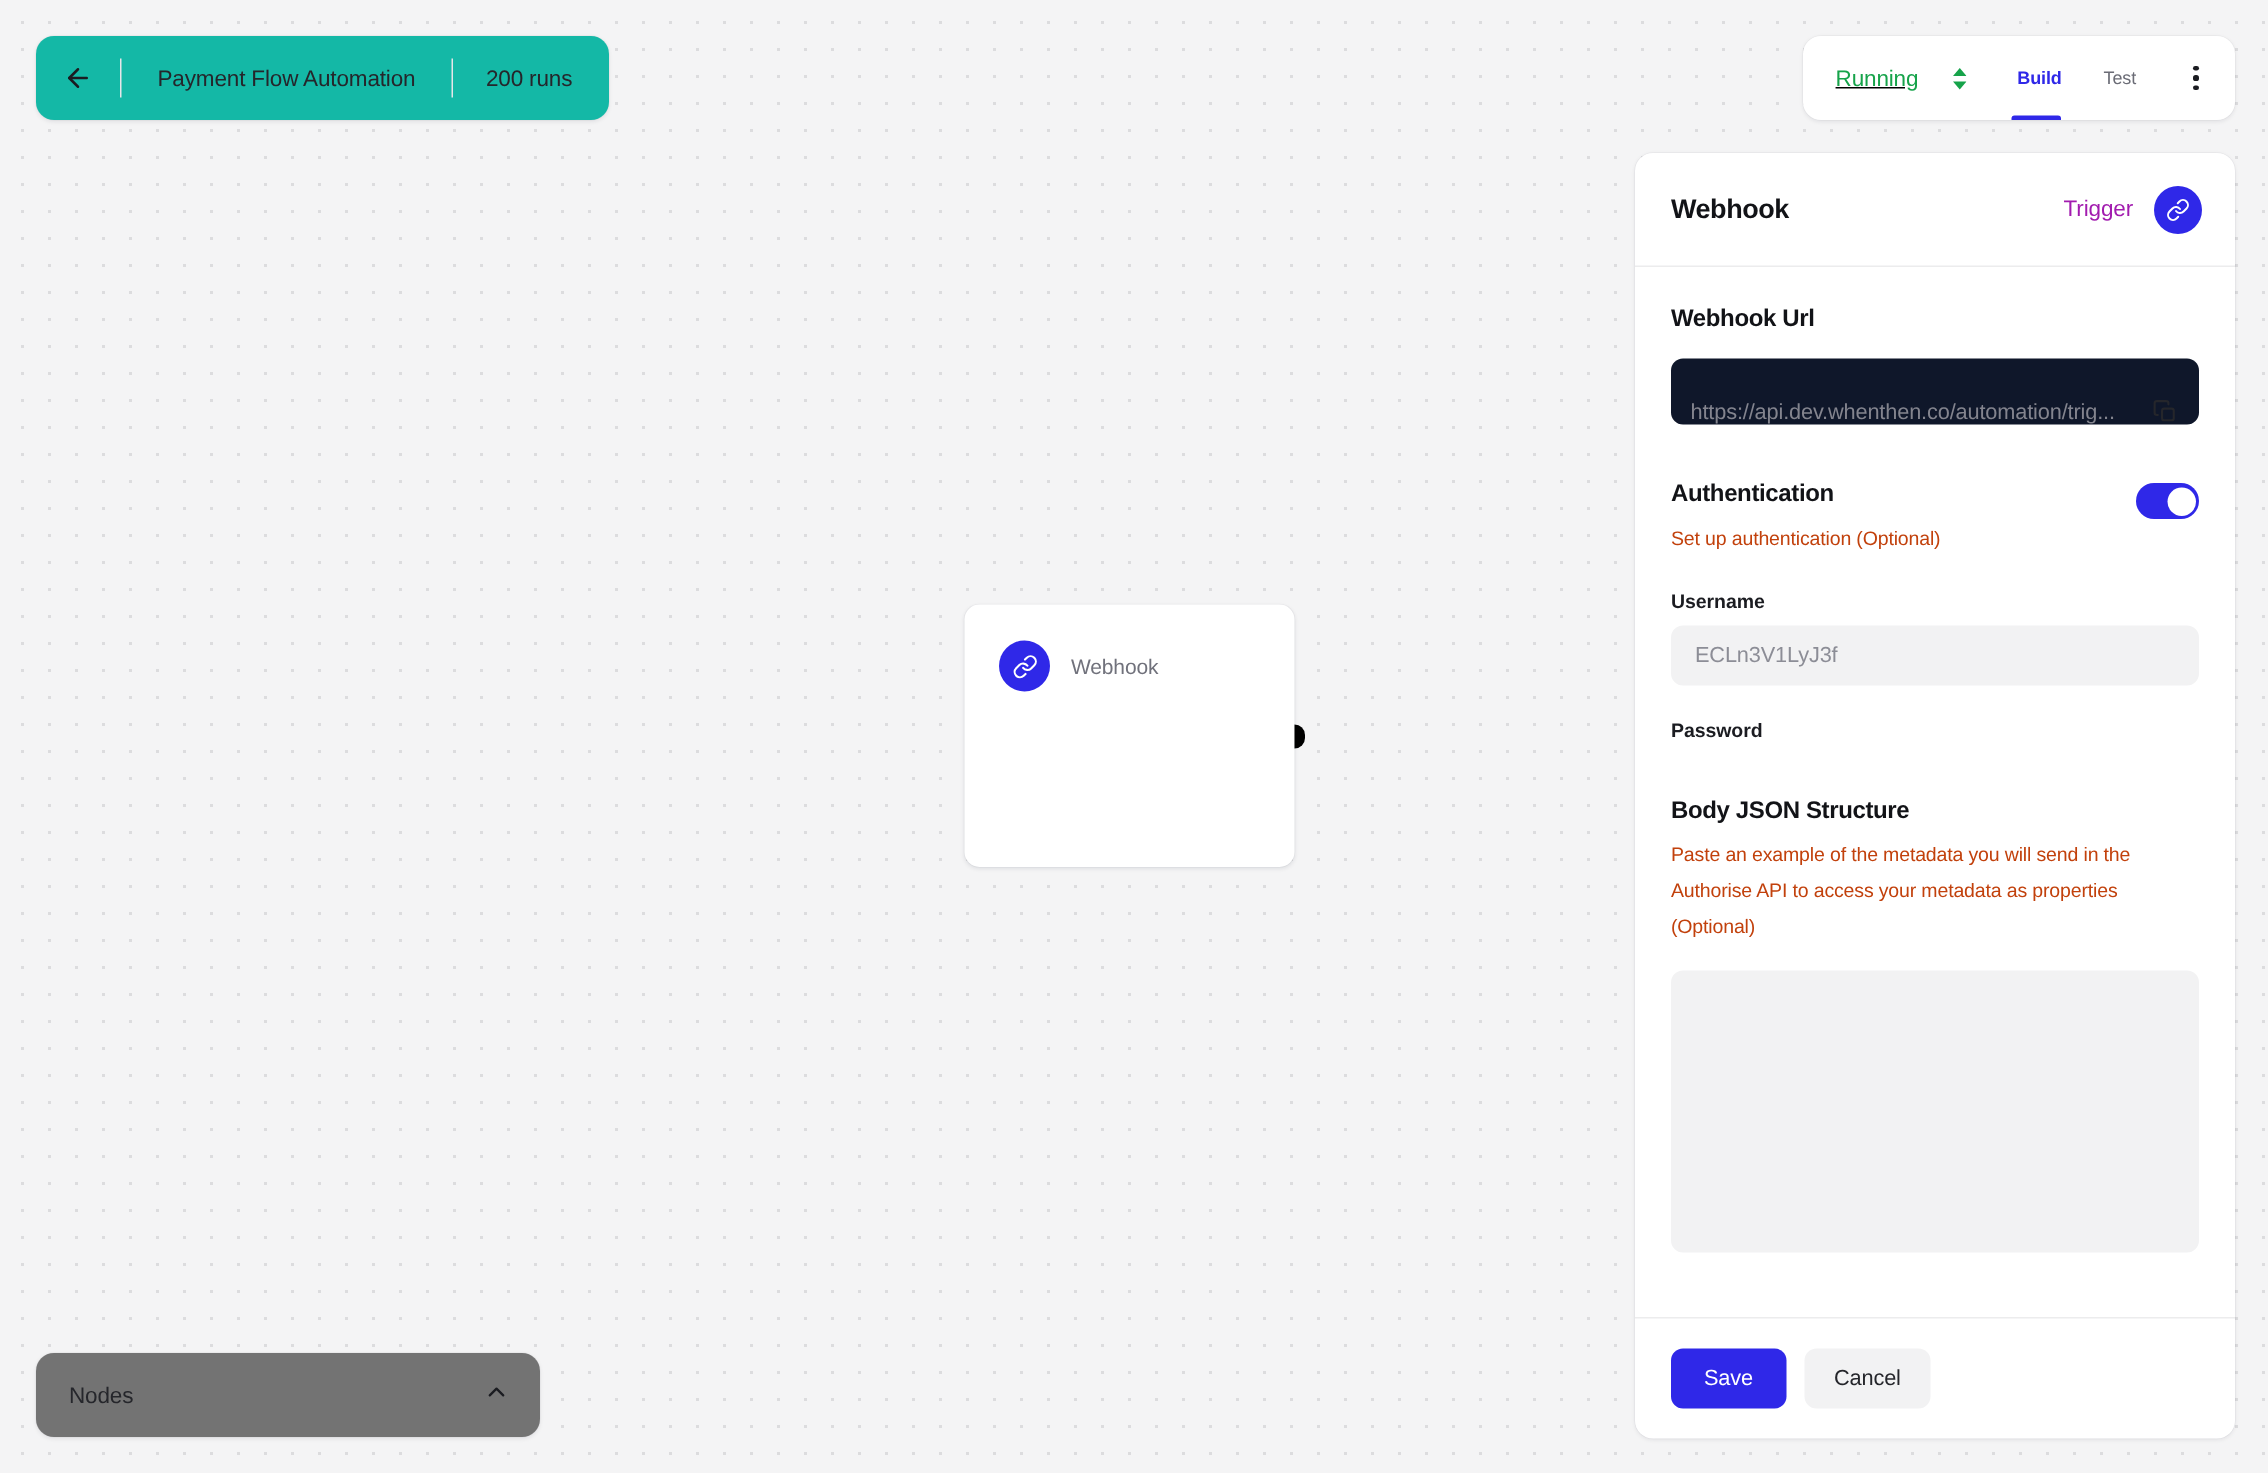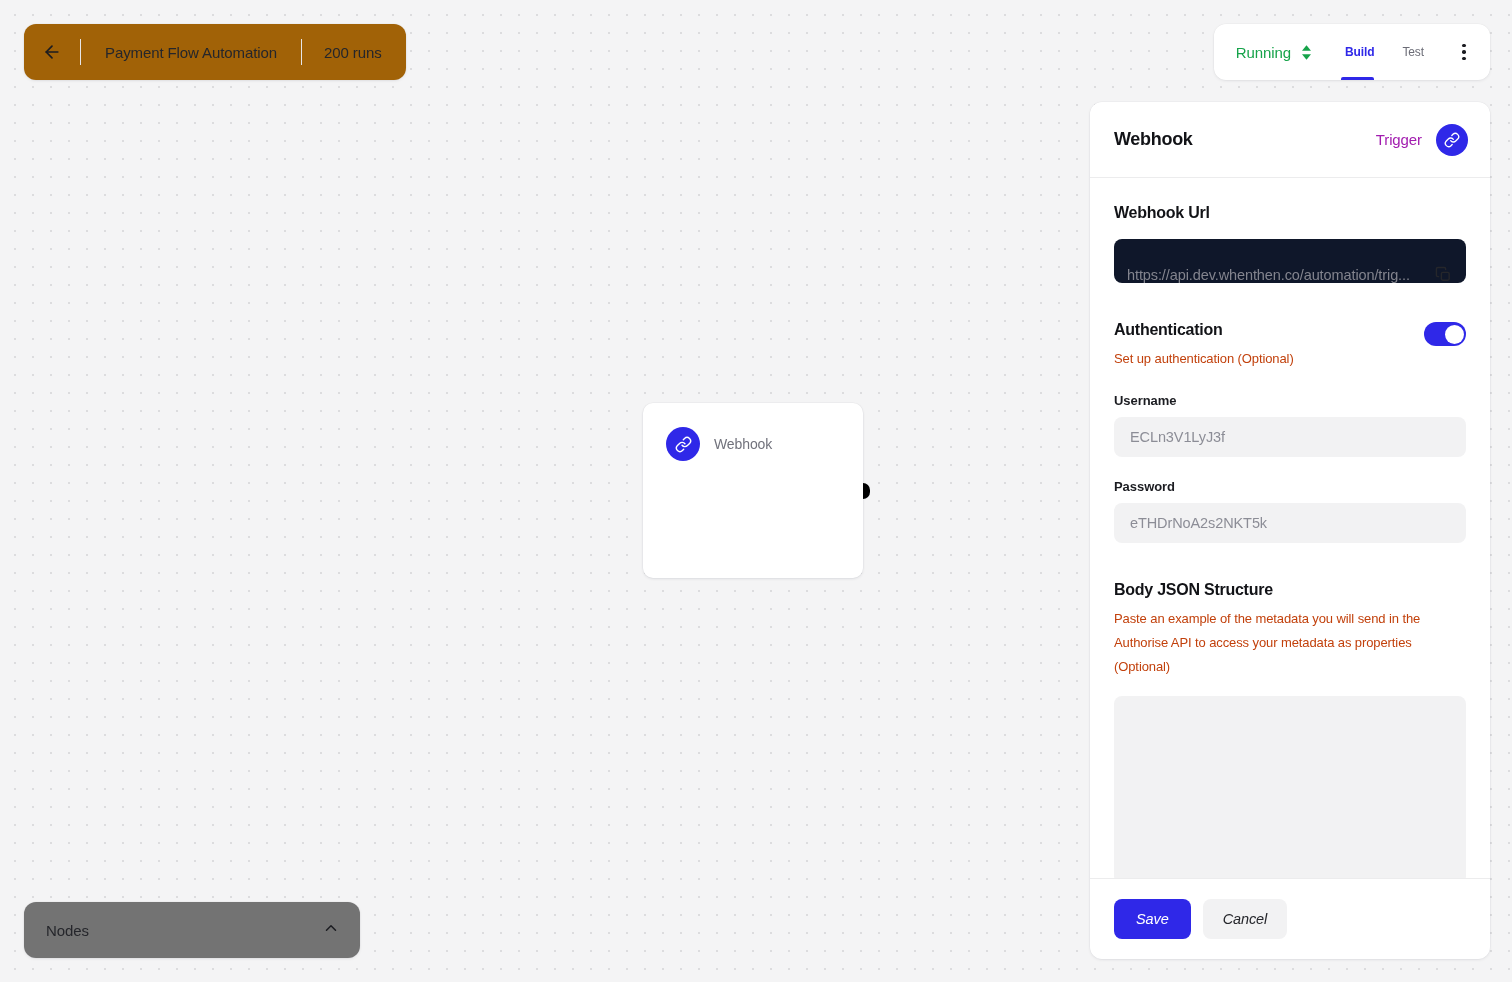--- a/index.html
+++ b/index.html
@@ -21,21 +21,21 @@
     background-size: 18px 18px;
     background-position: 6px 6px;
   }
 
   
   #header-card {
     position: absolute;
     left: 24px;
     top: 24px;
     height: 56px;
-    background: #a16207;
+    background: #14b8a6;
     border-radius: 12px;
     display: flex;
     align-items: center;
     box-shadow: 0 1px 3px rgba(16,18,40,.08), 0 0 0 .5px rgba(16,18,40,.03);
   }
   #header-card .back-btn {
     width: 56px; height: 56px;
     display: flex; align-items: center; justify-content: center;
     cursor: pointer;
     border-radius: 12px 0 0 12px;
@@ -59,23 +59,24 @@
     top: 24px;
     height: 56px;
     background: #ffffff;
     border-radius: 12px;
     display: flex;
     align-items: stretch;
     box-shadow: 0 1px 3px rgba(16,18,40,.08), 0 0 0 .5px rgba(16,18,40,.03);
     overflow: hidden;
   }
   .status-wrap {
-    display: flex; align-items: center; gap: 11px;
+    display: flex; align-items: center; gap: 23px;
     padding: 0 16px 0 22px;
     cursor: pointer;
+    text-decoration: underline;
   }
   .status-label {
     font-size: 15px; color: #16a34a; font-weight: 400;
     letter-spacing: -0.1px;
   }
   .stepper { display: flex; flex-direction: column; gap: 3px; }
   .tabs-wrap { display: flex; align-items: stretch; }
   .tab {
     display: flex; align-items: center;
     padding: 0 14px;
@@ -250,21 +251,20 @@
     border-top: 1px solid #ececed;
     padding: 20px 24px;
     display: flex; gap: 12px;
   }
   .btn {
     height: 40px; border-radius: 8px; border: none;
     font-family: "Liberation Sans", sans-serif;
     font-size: 14.5px; cursor: pointer;
     padding: 0 22px;
     letter-spacing: -0.1px;
-    font-style: italic;
   }
   .btn-primary { background: #2f28e8; color: #fff; }
   .btn-secondary { background: #f2f2f3; color: #25262b; padding: 0 20px; }
 </style>
 </head>
 <body>
 
 <div id="canvas">
 
   <div id="node-webhook">
@@ -365,21 +365,20 @@
       </div>
       <span class="toggle">
         <span class="knob"></span>
       </span>
     </div>
 
     <div class="field-label">Username</div>
     <div class="text-field">ECLn3V1LyJ3f</div>
 
     <div class="field-label">Password</div>
-    <div class="text-field">eTHDrNoA2s2NKT5k</div>
 
     <div class="section-title body-json-title">Body JSON Structure</div>
     <div class="section-sub">Paste an example of the metadata you will send in the Authorise API to access your metadata as properties (Optional)</div>
     <textarea class="json-area" placeholder="" style=""></textarea>
   </div>
 
   <div class="panel-footer">
     <button class="btn btn-primary">Save</button>
     <button class="btn btn-secondary">Cancel</button>
   </div>

